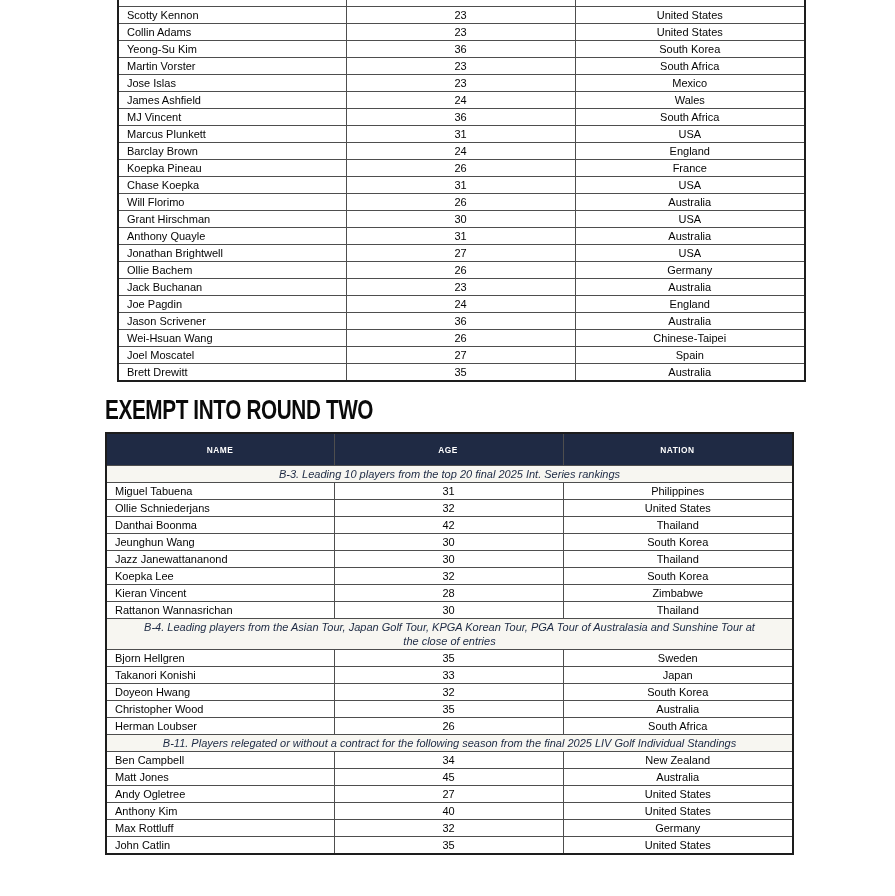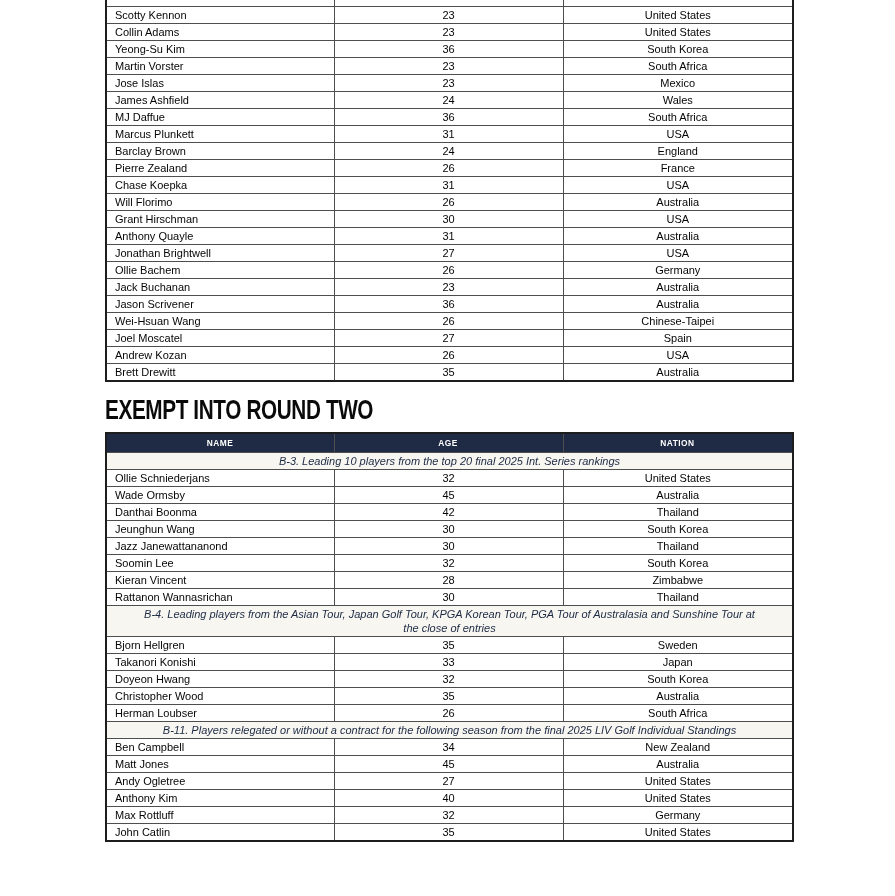--- a/index.html
+++ b/index.html
@@ -8,33 +8,33 @@
     width: 895px; height: 896px; overflow: hidden;
     font-family: "Liberation Sans", "DejaVu Sans", sans-serif;
     color: var(--text, #050505);
   }
   .doc { width: 687px; margin-left: 105px; }
 
   table {
     border-collapse: collapse; width: 687px; table-layout: fixed;
     border: 2px solid var(--outer, #1d1d1d);
   }
-  #table1 { border-top: none; }
+  #table1 { border-top: none; margin-left: 12px; }
   #table2 { margin-top: 0; }
   col.c1 { width: 228px; } col.c2 { width: 229px; } col.c3 { width: 230px; }
 
   td, th { border: 1px solid var(--grid, #4e4e4e); overflow: hidden; padding: 0; }
   td { height: 16px; font-size: 11px; line-height: 16px; color: var(--text, #050505); }
   .c-name { text-align: left; padding-left: 8px; }
   .c-age, .c-nation { text-align: center; }
   .partial-row td { height: 6px; border-top: none; }
 
   thead th {
     background: var(--header-bg, #1f2a44); color: #ffffff;
-    height: 20px; font-size: 9.5px; font-weight: bold; text-align: center;
+    height: 33px; font-size: 9.5px; font-weight: bold; text-align: center;
   }
   thead th .hdr { display: inline-block; transform: scaleX(.88); letter-spacing: .5px; }
 
   .section-band {
     background: var(--band-bg, #f7f6f1); color: var(--band-text, #1c2943);
     text-align: center; font-style: italic; font-size: 11px;
     padding: 1px 6px; line-height: 14px; height: 16px;
   }
   .band-1 .band-text { display: inline-block; max-width: 622px; }
   .band-2 { white-space: nowrap; }
@@ -86,36 +86,36 @@
           <td class="c-name">Jose Islas</td>
           <td class="c-age">23</td>
           <td class="c-nation">Mexico</td>
         </tr>
         <tr>
           <td class="c-name">James Ashfield</td>
           <td class="c-age">24</td>
           <td class="c-nation">Wales</td>
         </tr>
         <tr>
-          <td class="c-name">MJ Daffue</td>
+          <td class="c-name">MJ Vincent</td>
           <td class="c-age">36</td>
           <td class="c-nation">South Africa</td>
         </tr>
         <tr>
           <td class="c-name">Marcus Plunkett</td>
           <td class="c-age">31</td>
           <td class="c-nation">USA</td>
         </tr>
         <tr>
           <td class="c-name">Barclay Brown</td>
           <td class="c-age">24</td>
           <td class="c-nation">England</td>
         </tr>
         <tr>
-          <td class="c-name">Pierre Zealand</td>
+          <td class="c-name">Koepka Pineau</td>
           <td class="c-age">26</td>
           <td class="c-nation">France</td>
         </tr>
         <tr>
           <td class="c-name">Chase Koepka</td>
           <td class="c-age">31</td>
           <td class="c-nation">USA</td>
         </tr>
         <tr>
           <td class="c-name">Will Florimo</td>
@@ -141,38 +141,38 @@
           <td class="c-name">Ollie Bachem</td>
           <td class="c-age">26</td>
           <td class="c-nation">Germany</td>
         </tr>
         <tr>
           <td class="c-name">Jack Buchanan</td>
           <td class="c-age">23</td>
           <td class="c-nation">Australia</td>
         </tr>
         <tr>
+          <td class="c-name">Joe Pagdin</td>
+          <td class="c-age">24</td>
+          <td class="c-nation">England</td>
+        </tr>
+        <tr>
           <td class="c-name">Jason Scrivener</td>
           <td class="c-age">36</td>
           <td class="c-nation">Australia</td>
         </tr>
         <tr>
           <td class="c-name">Wei-Hsuan Wang</td>
           <td class="c-age">26</td>
           <td class="c-nation">Chinese-Taipei</td>
         </tr>
         <tr>
           <td class="c-name">Joel Moscatel</td>
           <td class="c-age">27</td>
           <td class="c-nation">Spain</td>
-        </tr>
-        <tr>
-          <td class="c-name">Andrew Kozan</td>
-          <td class="c-age">26</td>
-          <td class="c-nation">USA</td>
         </tr>
         <tr>
           <td class="c-name">Brett Drewitt</td>
           <td class="c-age">35</td>
           <td class="c-nation">Australia</td>
         </tr>
       </tbody>
   </table>
 
   <h1 class="heading">EXEMPT INTO ROUND TWO</h1>
@@ -188,46 +188,46 @@
         <th><span class="hdr">NAME</span></th>
         <th><span class="hdr">AGE</span></th>
         <th><span class="hdr">NATION</span></th>
       </tr>
     </thead>
     <tbody id="t2body">
         <tr>
           <td colspan="3" class="section-band band-0"><span class="band-text">B-3. Leading 10 players from the top 20 final 2025 Int. Series rankings</span></td>
         </tr>
         <tr>
+          <td class="c-name">Miguel Tabuena</td>
+          <td class="c-age">31</td>
+          <td class="c-nation">Philippines</td>
+        </tr>
+        <tr>
           <td class="c-name">Ollie Schniederjans</td>
           <td class="c-age">32</td>
           <td class="c-nation">United States</td>
-        </tr>
-        <tr>
-          <td class="c-name">Wade Ormsby</td>
-          <td class="c-age">45</td>
-          <td class="c-nation">Australia</td>
         </tr>
         <tr>
           <td class="c-name">Danthai Boonma</td>
           <td class="c-age">42</td>
           <td class="c-nation">Thailand</td>
         </tr>
         <tr>
           <td class="c-name">Jeunghun Wang</td>
           <td class="c-age">30</td>
           <td class="c-nation">South Korea</td>
         </tr>
         <tr>
           <td class="c-name">Jazz Janewattananond</td>
           <td class="c-age">30</td>
           <td class="c-nation">Thailand</td>
         </tr>
         <tr>
-          <td class="c-name">Soomin Lee</td>
+          <td class="c-name">Koepka Lee</td>
           <td class="c-age">32</td>
           <td class="c-nation">South Korea</td>
         </tr>
         <tr>
           <td class="c-name">Kieran Vincent</td>
           <td class="c-age">28</td>
           <td class="c-nation">Zimbabwe</td>
         </tr>
         <tr>
           <td class="c-name">Rattanon Wannasrichan</td>

